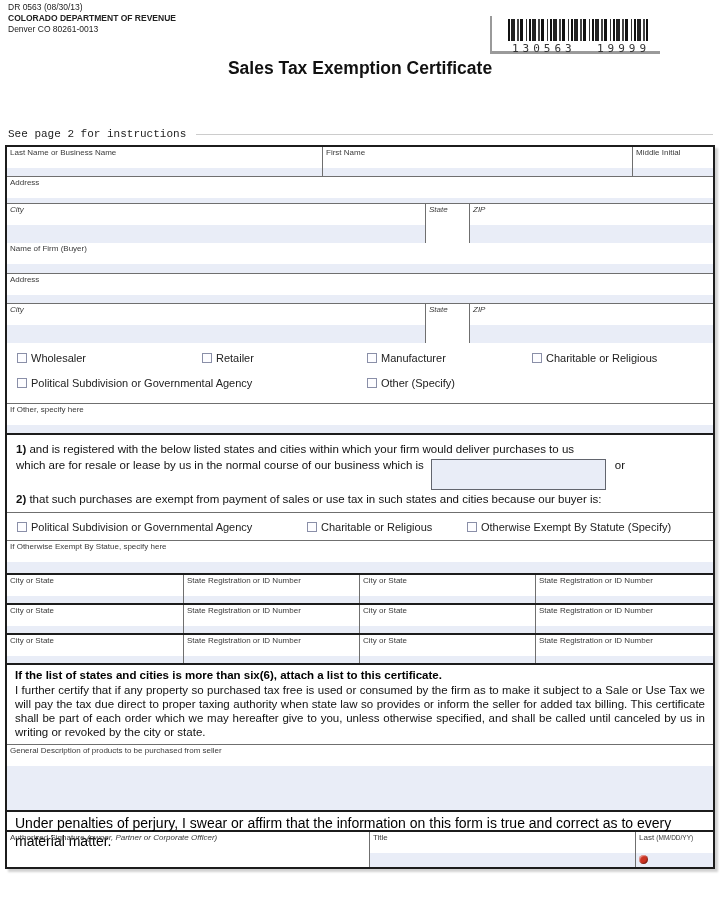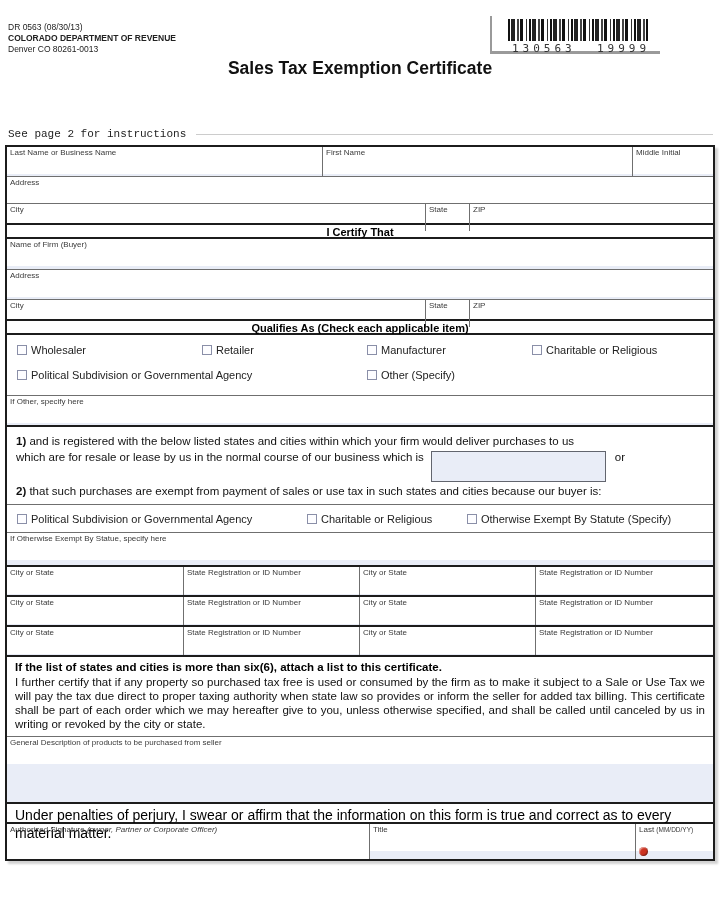--- a/index.html
+++ b/index.html
@@ -5,21 +5,21 @@
   * { margin:0; padding:0; box-sizing:border-box; }
   html,body { background:#ffffff; }
   body {
     width:720px; height:913px;
     font-family:"Liberation Sans", sans-serif;
     color:#000; position:relative; overflow:hidden;
   }
   .page { position:relative; width:720px; height:913px; background:#fff; }
 
   
-  .agency { position:absolute; left:8px; top:22px; font-size:8.5px; line-height:1.3; color:#222; }
+  .agency { position:absolute; left:8px; top:2px; font-size:8.5px; line-height:1.3; color:#222; }
   .agency .dept { font-weight:bold; }
   .barcode-wrap {
     position:absolute; top:0; left:490px; width:170px; height:38px;
     border-left:2px solid #9a9a9a; border-bottom:3px solid #9a9a9a;
     padding:3px 0 0 16px;
     margin-top:16px;
   }
   .bars {
     width:140px; height:22px;
     background:repeating-linear-gradient(90deg,
@@ -40,27 +40,27 @@
     position:absolute; top:145px; left:5px; width:710px;
     border:2px solid #1c1c1c; background:#fff;
     box-shadow:3px 3px 2px rgba(0,0,0,0.18);
   }
   .row { display:grid; width:100%; }
   .thin-top { border-top:1px solid #6f6f6f; }
   .thick-top { border-top:2px solid #1c1c1c; }
 
   .cell { display:flex; flex-direction:column; min-width:0; }
   .cell + .cell { border-left:1px solid #6f6f6f; }
-  .lbl { font-size:8px; color:#3a3a3a; padding:1px 3px 16px 3px; line-height:1.25; white-space:nowrap; overflow:hidden; }
+  .lbl { font-size:8px; color:#3a3a3a; padding:1px 3px 10px 3px; line-height:1.25; white-space:nowrap; overflow:hidden; }
   .fill { flex:1; background:#e9edf7; }
   .fill.white { background:#fff; }
 
   .r-name { grid-template-columns:315px 310px 1fr; height:29px; }
   .r-one  { grid-template-columns:1fr; height:27px; }
-  .r-csz  { grid-template-columns:418px 44px 1fr; height:20px; }
+  .r-csz  { grid-template-columns:418px 44px 1fr; height:40px;font-style:italic; }
   .r-firm { grid-template-columns:1fr; height:30px; }
 
   .sec-header { height:16px; text-align:center; font-weight:bold; font-size:11px; line-height:14px; border-top:2px solid #1c1c1c; border-bottom:2px solid #1c1c1c; }
 
   
   .qual-checks { height:60px; padding:9px 10px 0 10px; }
   .cbrow { display:flex; }
   .cbrow + .cbrow { margin-top:13px; }
   .cb { display:flex; align-items:center; }
   .box { width:10px; height:10px; border:1px solid #8a8fa8; background:#fdfdff; margin-right:4px; flex:0 0 auto; }
@@ -154,21 +154,20 @@
       <div class="cell">
         <div class="lbl">State</div>
         <div class="fill white"></div>
       </div>
       <div class="cell">
         <div class="lbl">ZIP</div>
         <div class="fill"></div>
       </div>
     </div>
 
-    <div class="sec-header">I Certify That</div>
 
     <div class="row r-firm">
       <div class="cell">
         <div class="lbl">Name of Firm (Buyer)</div>
         <div class="fill"></div>
       </div>
     </div>
 
     <div class="row r-firm thin-top">
       <div class="cell">
@@ -185,21 +184,20 @@
       <div class="cell">
         <div class="lbl">State</div>
         <div class="fill white"></div>
       </div>
       <div class="cell">
         <div class="lbl">ZIP</div>
         <div class="fill"></div>
       </div>
     </div>
 
-    <div class="sec-header">Qualifies As (Check each applicable item)</div>
 
     <div class="qual-checks">
       <div class="cbrow">
         <div class="cb w185">
           <span class="box"></span>
           <span class="cbl">Wholesaler</span>
         </div>
         <div class="cb w165">
           <span class="box"></span>
           <span class="cbl">Retailer</span>

